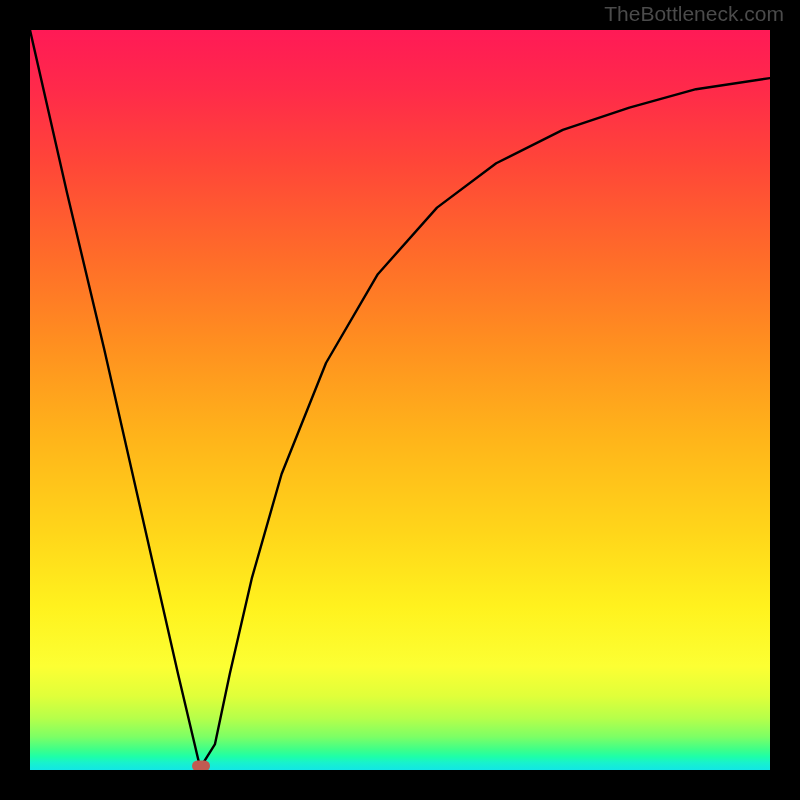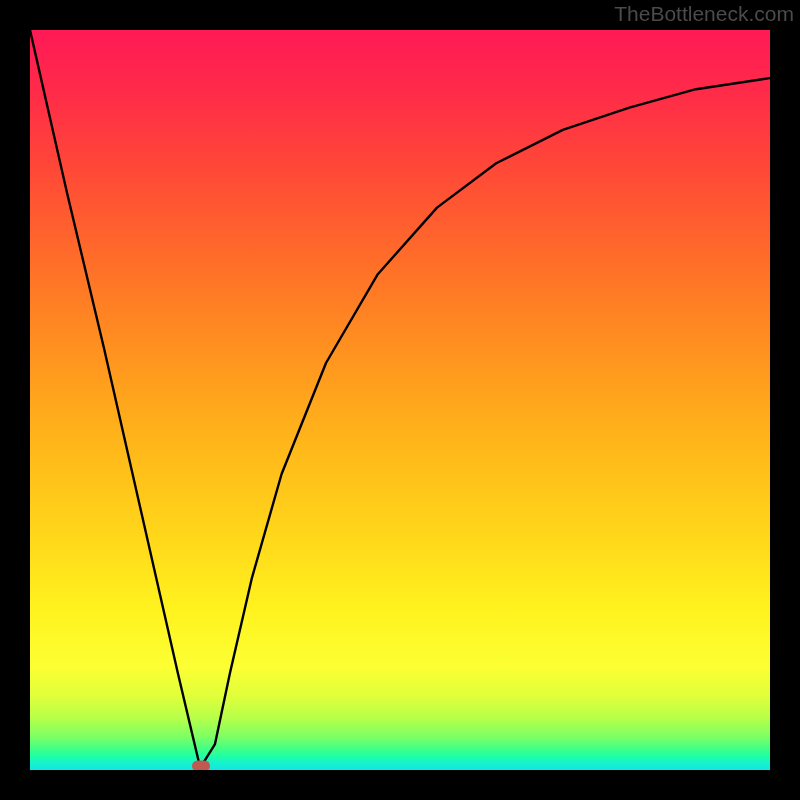--- a/index.html
+++ b/index.html
@@ -13,21 +13,21 @@
   }
   .frame {
     position: relative;
     width: 800px;
     height: 800px;
     background: #000;
   }
   .watermark {
     position: absolute;
     top: 2px;
-    right: 6px;
+    right: 16px;
     color: #4b4b4b;
     font-size: 21px;
     font-weight: 400;
     letter-spacing: 0px;
     z-index: 10;
     font-family: Arial, Helvetica, sans-serif;
   }
   .plot-area {
     position: absolute;
     left: 30px;

